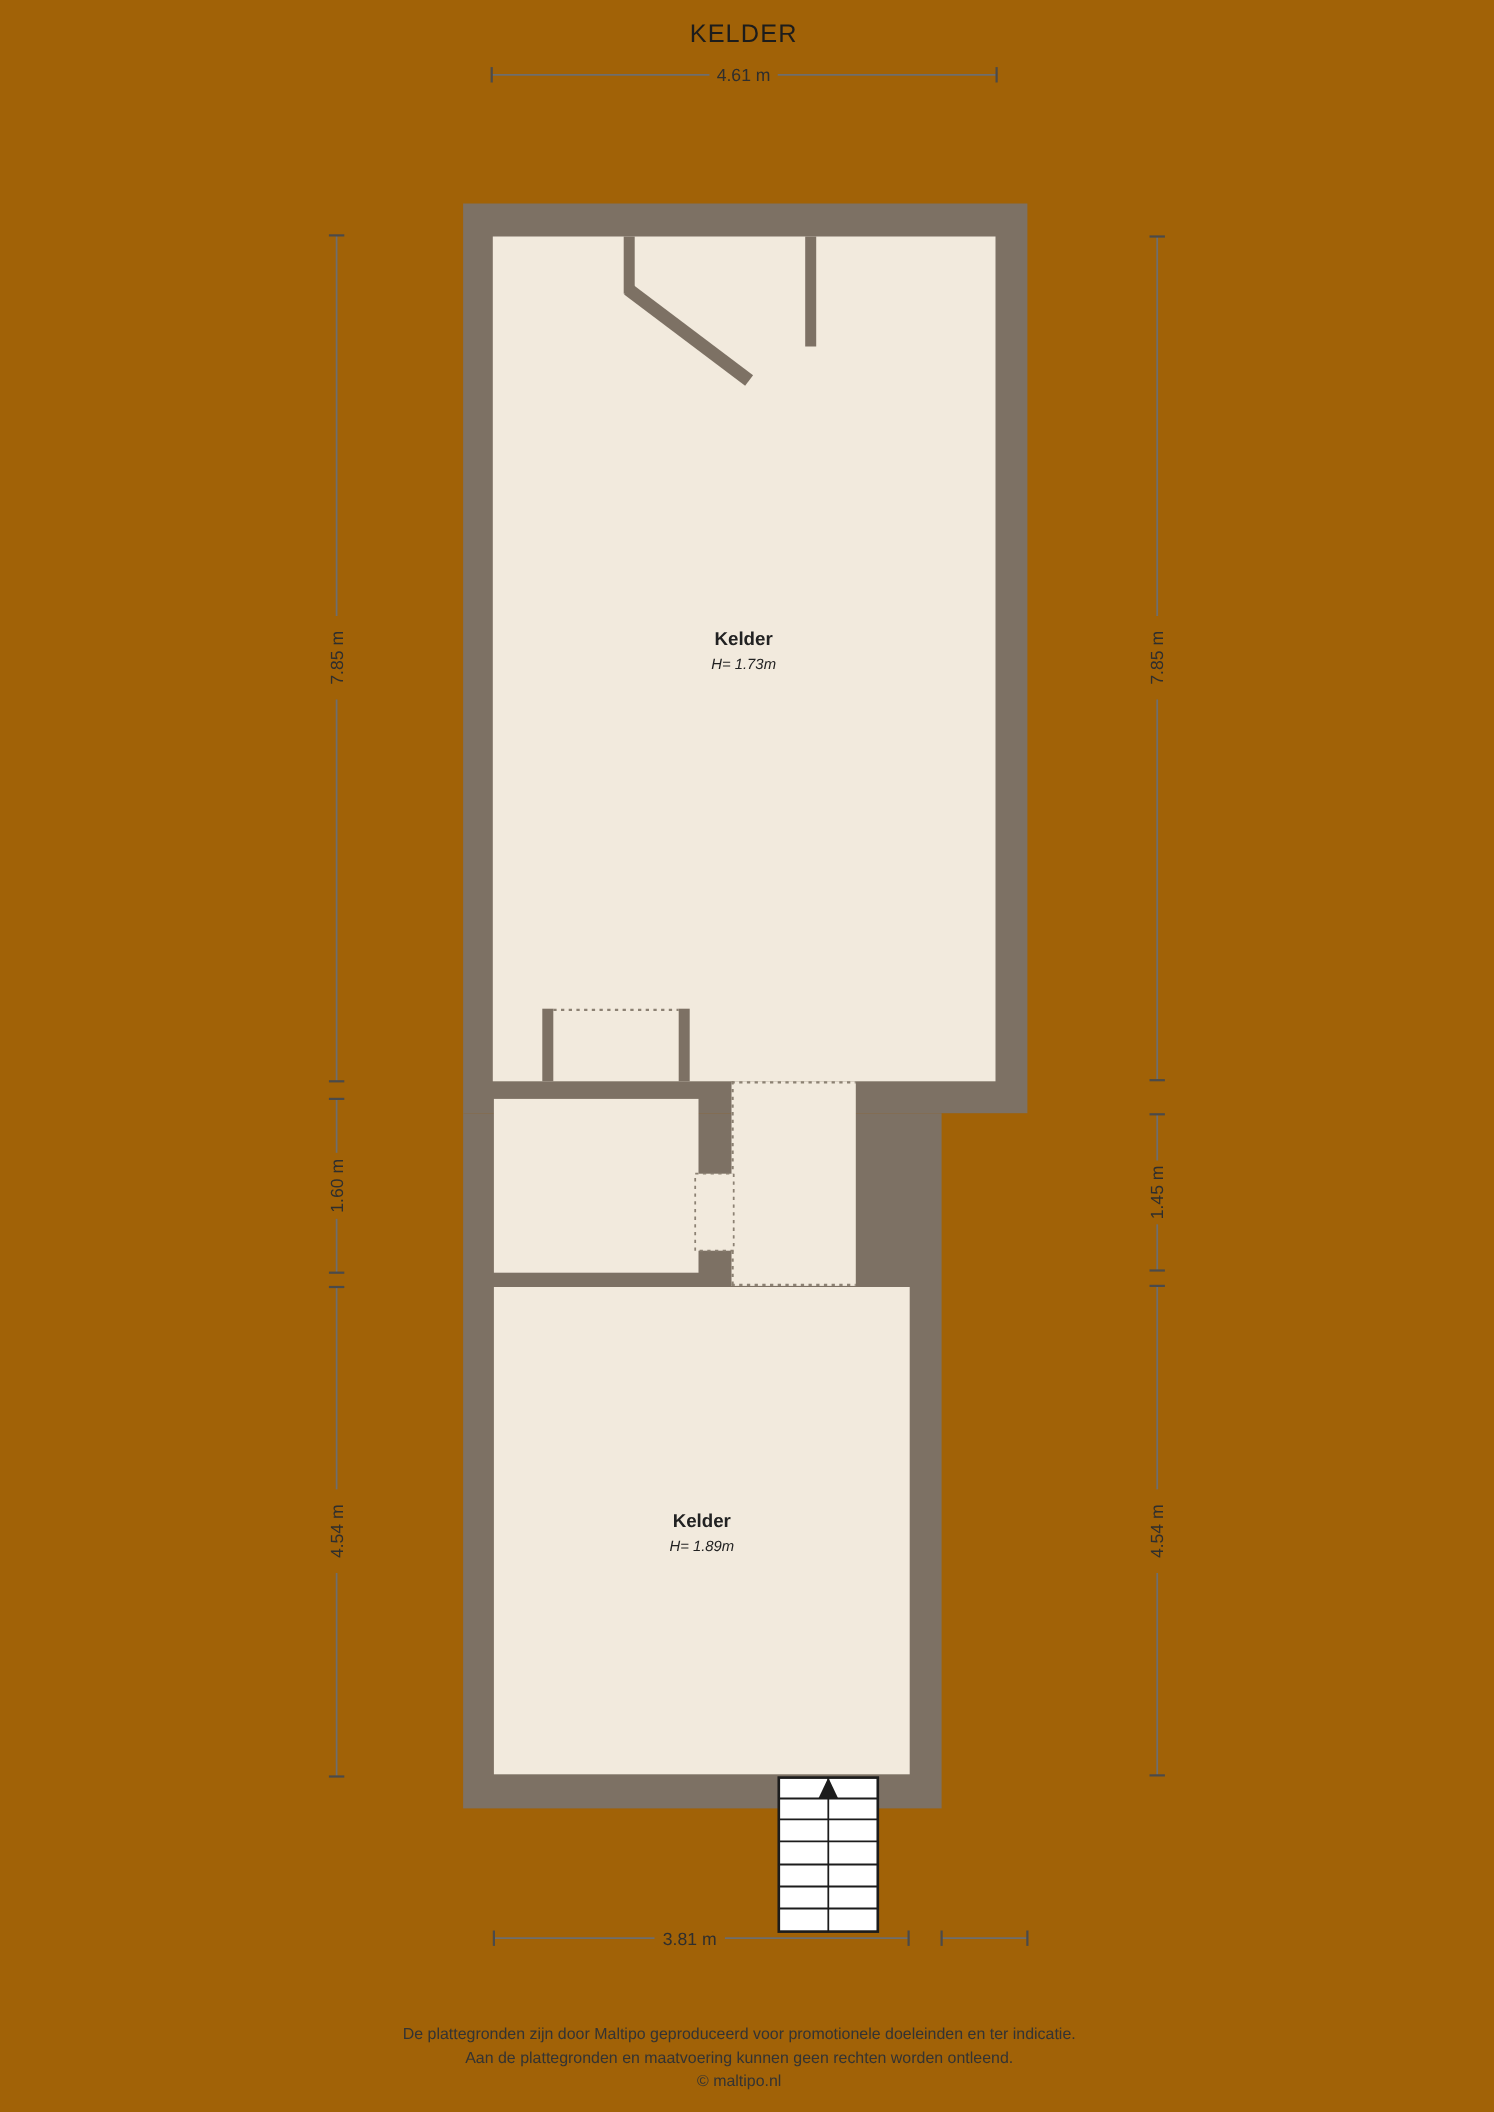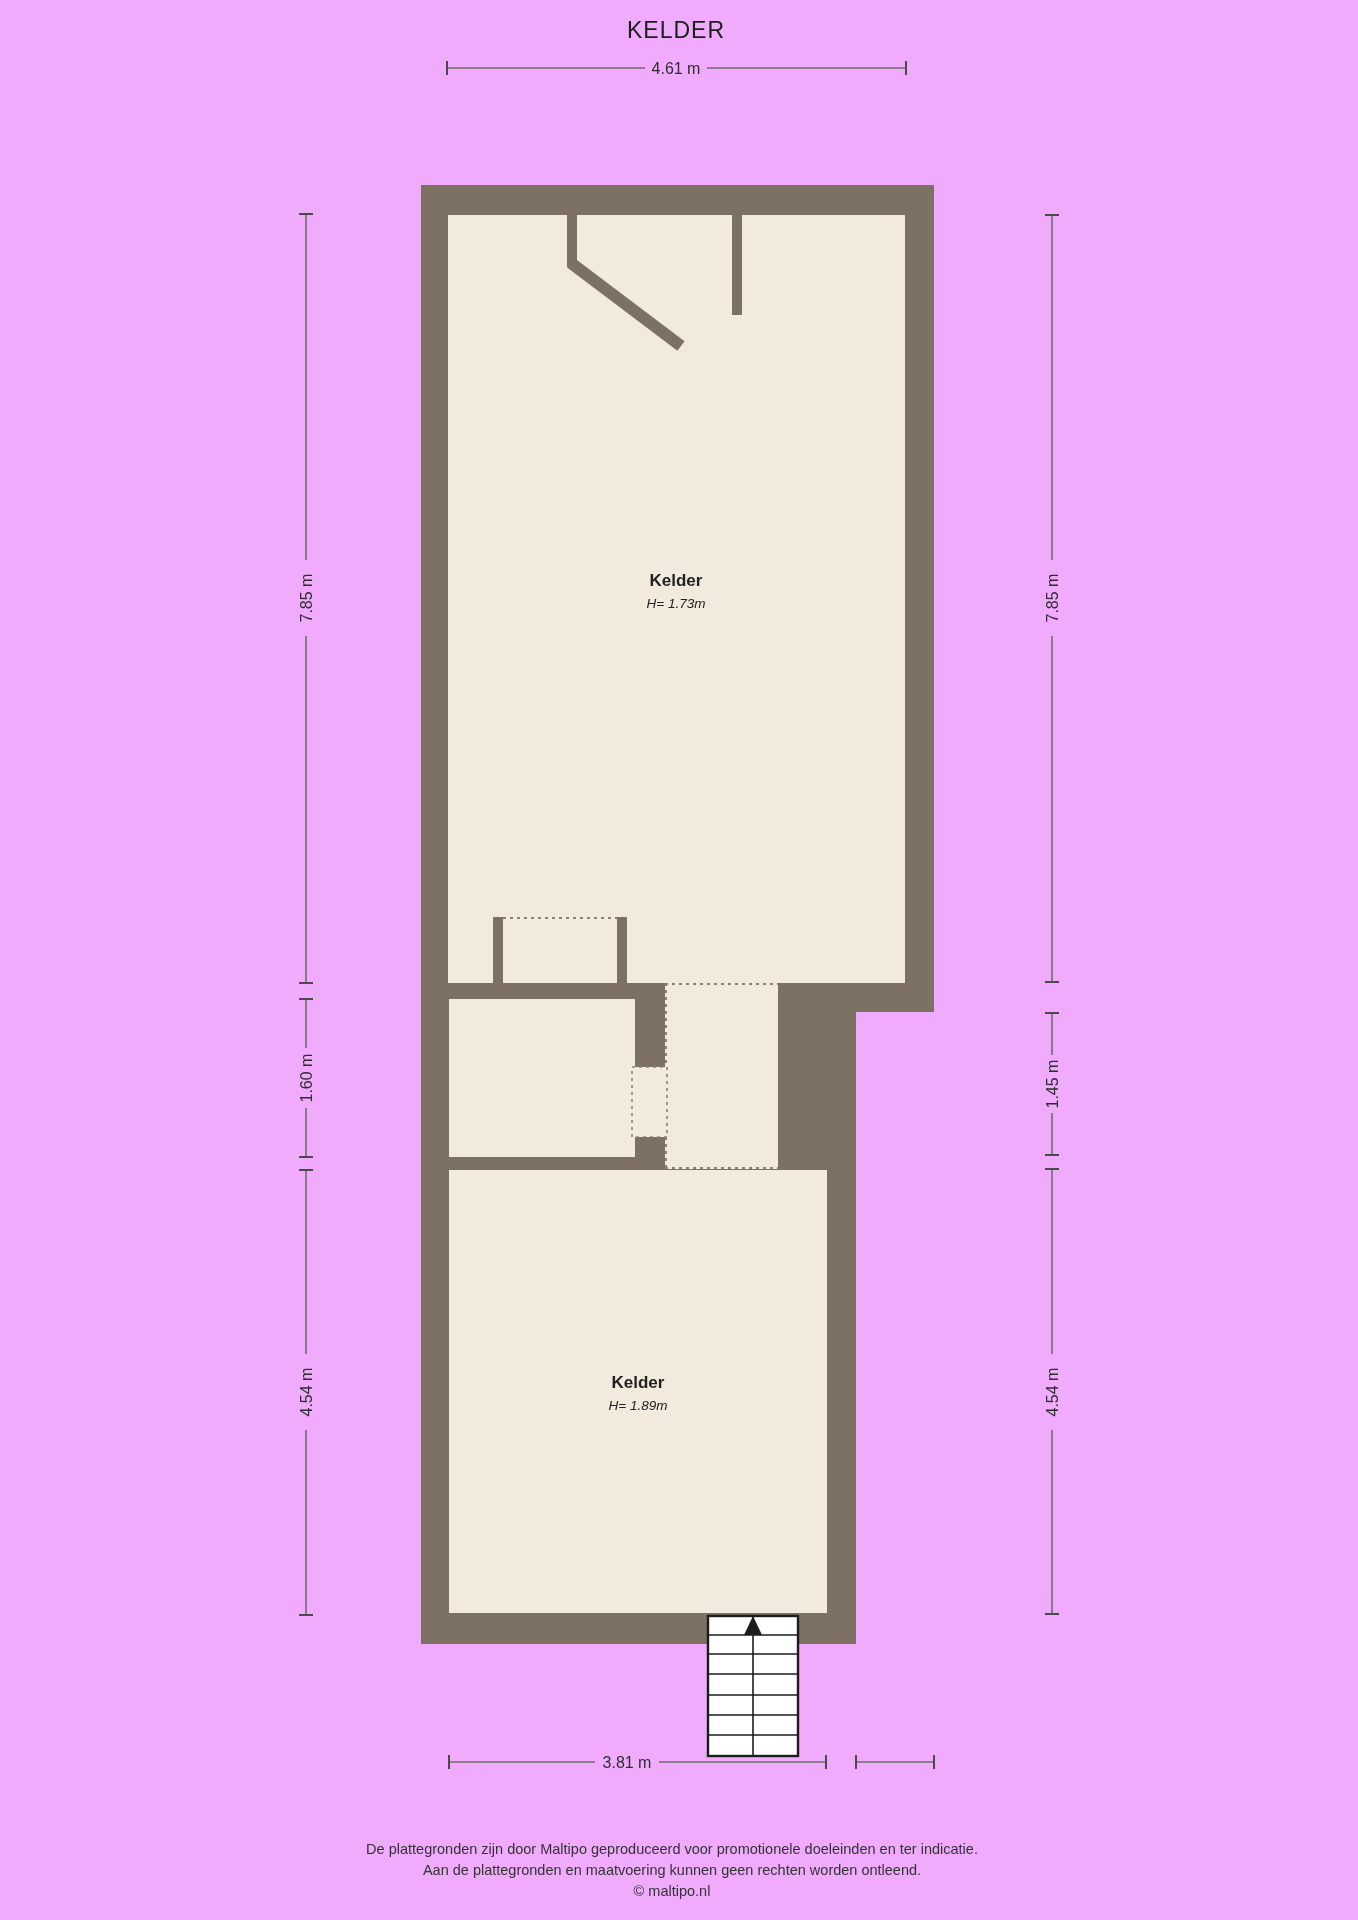--- a/index.html
+++ b/index.html
@@ -1,16 +1,16 @@
 <!DOCTYPE html>
 <html><head>
 <meta charset="utf-8">
 <style>
   html,body{margin:0;padding:0;background:#ffffff;}
-  .page{position:relative;width:1358px;height:1920px;background:#f0abfc;overflow:hidden;
+  .page{position:relative;width:1358px;height:1920px;background:#a16207;overflow:hidden;
         font-family:"Liberation Sans", sans-serif;}
   svg{display:block;}
   .wall{fill:#7d7164;}
   .floor{fill:#f2eadd;}
   .wallstroke{stroke:#7d7164;}
   .dashline{stroke:#8c8173;stroke-width:2;stroke-dasharray:3 4;fill:none;}
   .openrect{fill:#f2eadd;stroke:#8c8173;stroke-width:1.6;stroke-dasharray:3 4;}
   .stairbox{fill:#ffffff;stroke:#1c1c1c;stroke-width:2.4;}
   .stairline{stroke:#1c1c1c;stroke-width:1.6;}
   .arrow{fill:#1c1c1c;}

